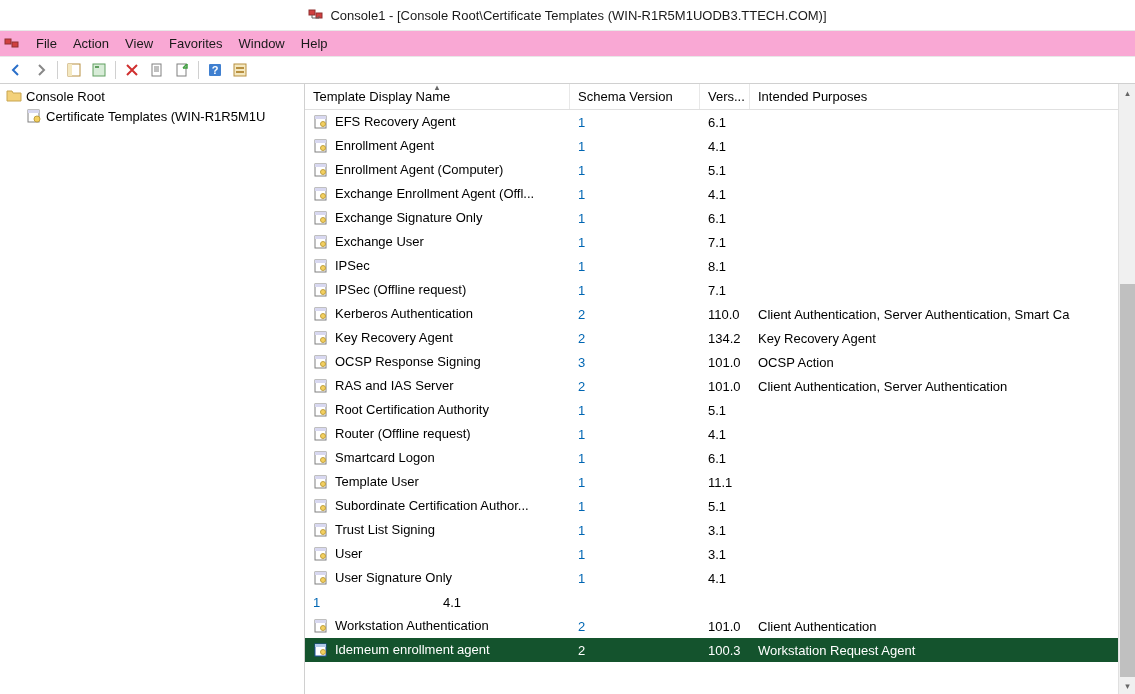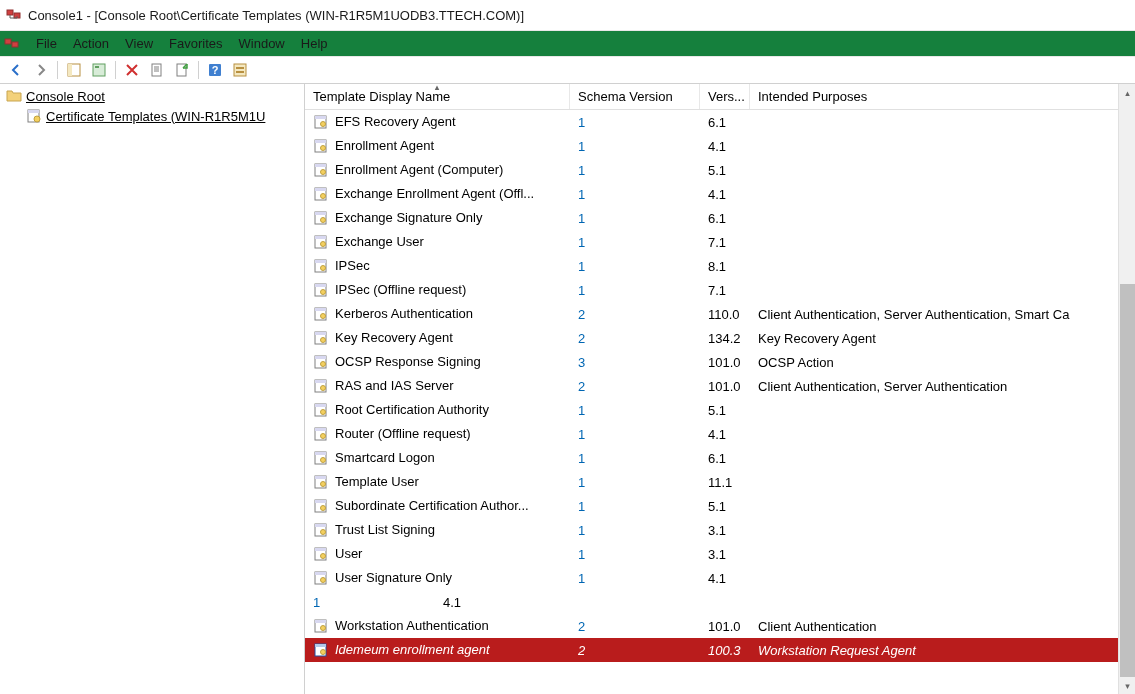--- a/index.html
+++ b/index.html
@@ -1,45 +1,45 @@
 <!DOCTYPE html>
 <html><head>
   <meta charset="utf-8">
   <style>
     * { margin: 0; padding: 0; box-sizing: border-box; font-family: 'Segoe UI', Tahoma, sans-serif; }
     body { background: #fff; font-size: 13px; color: #000; overflow: hidden; height: 694px; width: 1135px; }
     
-    .titlebar { height: 30px; display: flex; align-items: center; padding: 0 6px; background: #fff; }
+    .titlebar { height: 30px; display: flex; align-items: center; padding: 0 6px; background: #fff; justify-content: center; }
     .titlebar .app-icon { width: 16px; height: 16px; margin-right: 6px; }
     .titlebar .title { color: #1a1a1a; font-size: 13px; }
     
-    .menubar { height: 26px; display: flex; align-items: center; padding: 4px 4px; background: #15803d; border-top: 1px solid #e8e8e8; }
+    .menubar { height: 26px; display: flex; align-items: center; padding: 4px 4px; background: #f9a8d4; border-top: 1px solid #e8e8e8; }
     .menubar .app-icon-small { width: 16px; height: 16px; margin-right: 8px; }
     .menubar .menu-item { padding: 4px 8px; color: #1a1a1a; cursor: pointer; }
     
     .toolbar { height: 28px; display: flex; align-items: center; padding: 0 4px; background: #fff; border-top: 1px solid #e8e8e8; border-bottom: 1px solid #d0d0d0; gap: 1px; }
     .toolbar .tb-btn { width: 24px; height: 22px; display: flex; align-items: center; justify-content: center; cursor: pointer; border: 1px solid transparent; }
     .toolbar .sep { width: 1px; height: 18px; background: #d0d0d0; margin: 0 3px; }
     
     .main-area { display: flex; height: calc(694px - 30px - 26px - 28px); }
     
     .tree-pane { width: 305px; background: #fff; border-right: 1px solid #d0d0d0; padding: 2px; overflow: hidden; }
-    .tree-node { padding: 2px 4px; display: flex; align-items: center; cursor: pointer; white-space: nowrap; text-decoration: underline; }
+    .tree-node { padding: 2px 4px; display: flex; align-items: center; cursor: pointer; white-space: nowrap; }
     .tree-node.child { padding-left: 24px; }
     .tree-node .folder-icon { width: 16px; height: 16px; margin-right: 4px; flex-shrink: 0; }
     .tree-node .template-icon { width: 16px; height: 16px; margin-right: 4px; flex-shrink: 0; }
     
     .list-pane { flex: 1; background: #fff; position: relative; overflow: hidden; }
     .list-header { display: flex; height: 26px; background: #fff; border-bottom: 1px solid #e0e0e0; position: sticky; top: 0; }
     .list-header .col { padding: 4px 8px; border-right: 1px solid #e8e8e8; display: flex; align-items: center; position: relative; cursor: pointer; }
     .list-header .sort-ind { position: absolute; top: -2px; left: 50%; transform: translateX(-50%); font-size: 9px; color: #666; }
     
     .list-body { overflow-y: auto; height: calc(100% - 26px); }
     .list-row { display: flex; height: 24px; align-items: center; cursor: pointer; }
-    .list-row.selected { background: #b91c1c; color: #fff; font-style: italic; }
+    .list-row.selected { background: #14532d; color: #fff; }
     .list-row .cell { padding: 2px 8px; overflow: hidden; white-space: nowrap; text-overflow: ellipsis; }
     .cell.name { display: flex; align-items: flex-start; }
     .cell.name .cert-icon { width: 16px; height: 16px; margin-right: 6px; flex-shrink: 0; }
     .cell.schema { color: #0066b3; }
     .list-row.selected .cell.schema { color: #fff; }
     
     .col-name, .cell-name-wrap { width: 265px; }
     .col-schema, .cell-schema { width: 130px; }
     .col-version, .cell-version { width: 50px; }
     .col-purposes, .cell-purposes { flex: 1; }

